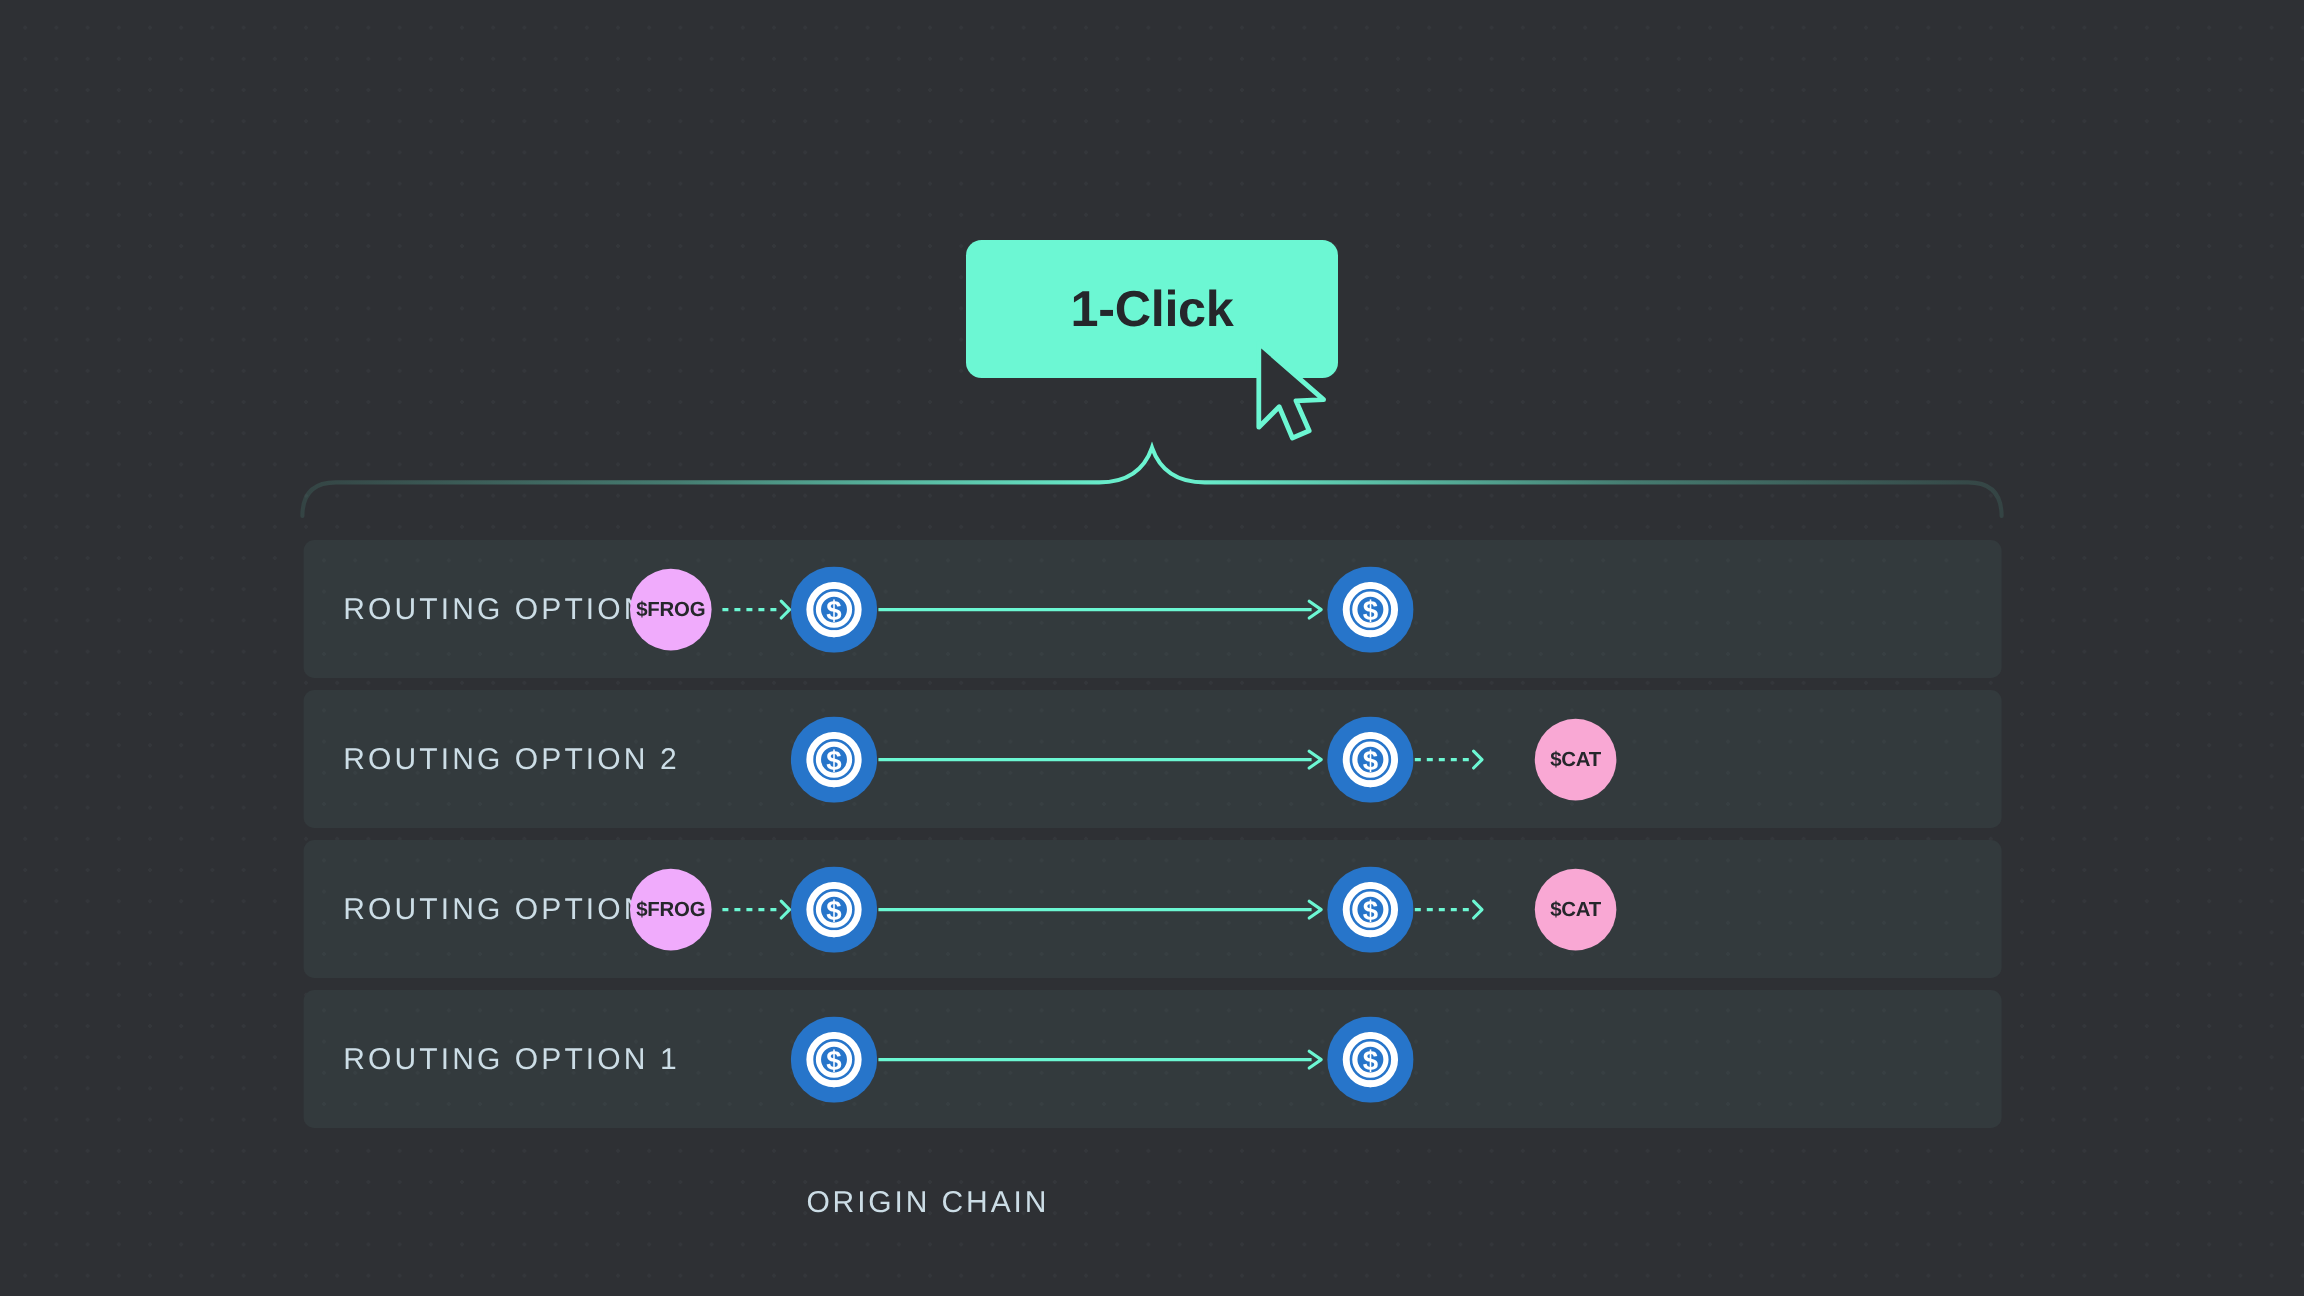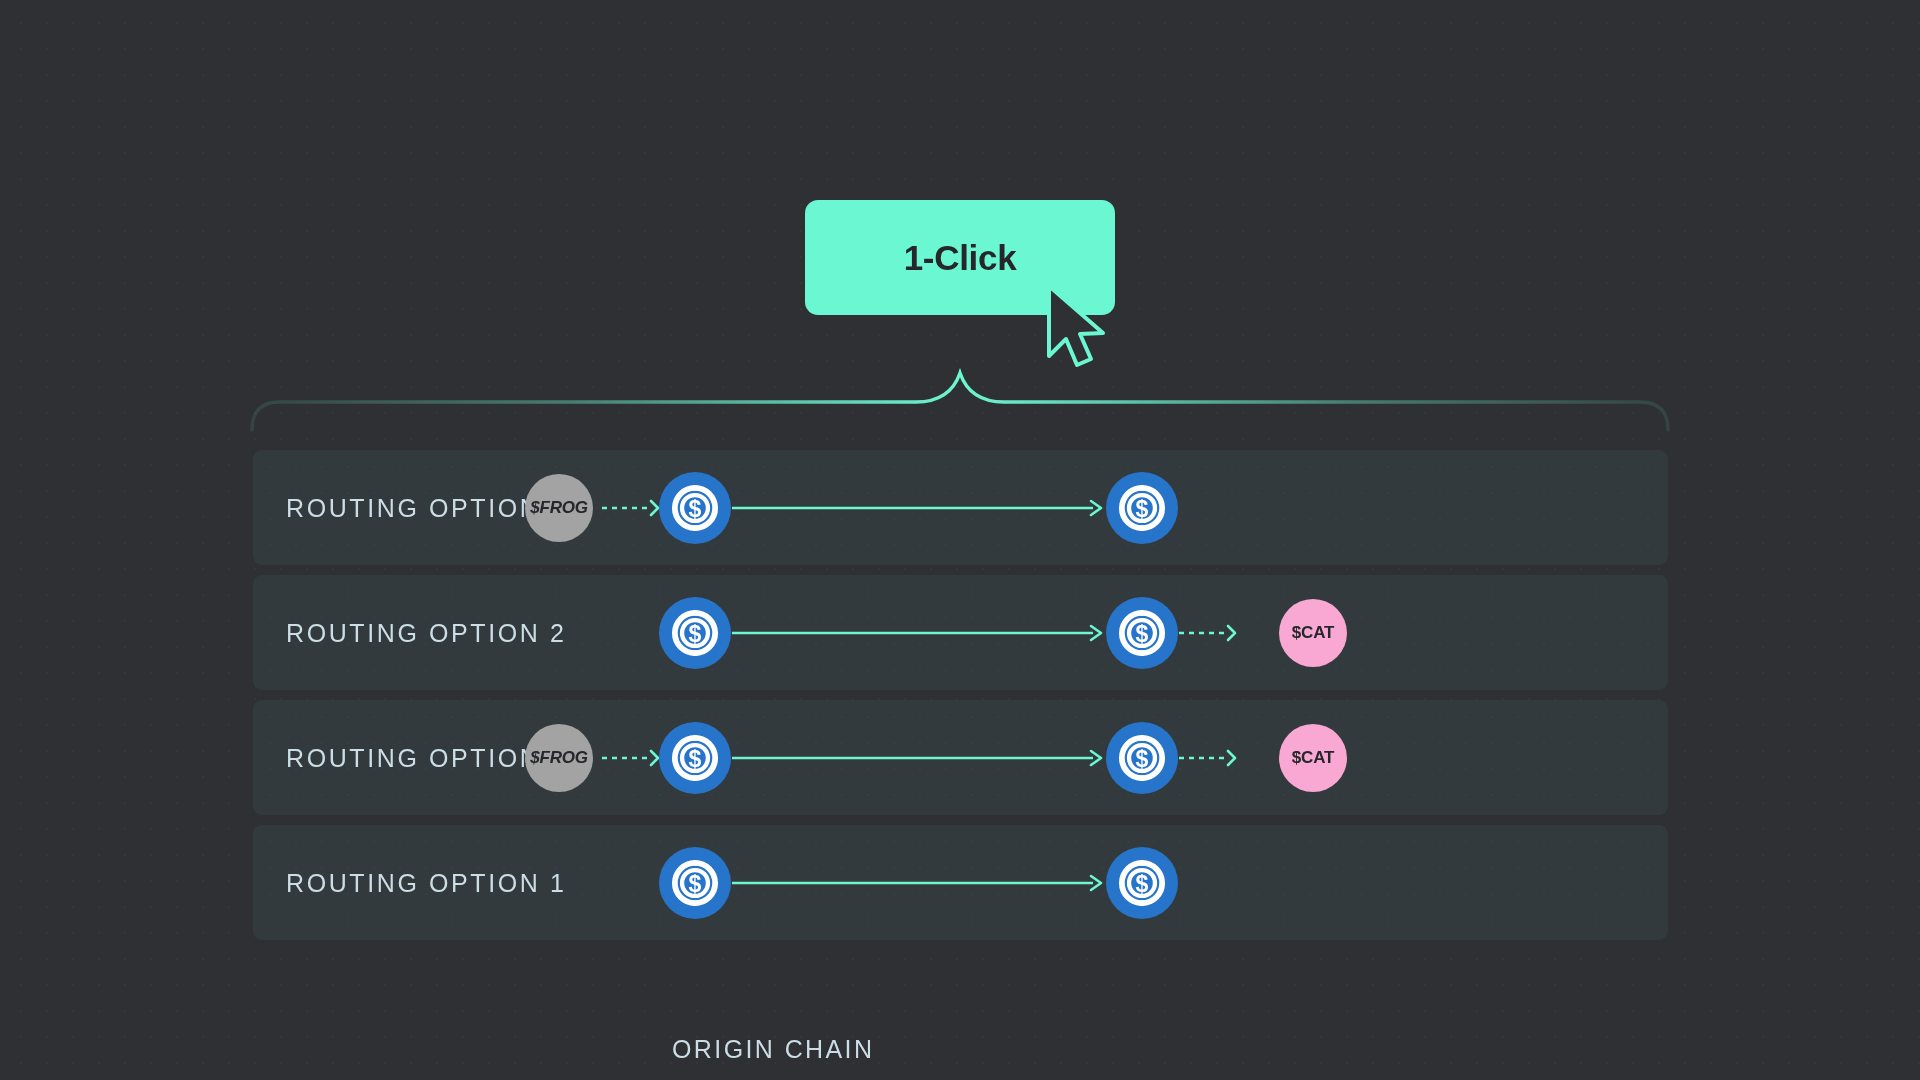--- a/index.html
+++ b/index.html
@@ -57,21 +57,21 @@
   }
   #oneclick-button {
     width: 310px;
     height: 115px;
     background: #6cf7d3;
     border-radius: 13px;
     display: flex;
     align-items: center;
     justify-content: center;
     color: #25272b;
-    font-size: 35px;
+    font-size: 42px;
     font-weight: 700;
     letter-spacing: -0.3px;
     cursor: pointer;
   }
   #cursor-icon {
     position: absolute;
     left: 238px;
     top: 82px;
     width: 70px;
     height: 90px;
@@ -140,21 +140,21 @@
     height: 68px;
     border-radius: 50%;
     display: flex;
     align-items: center;
     justify-content: center;
     font-size: 17px;
     font-weight: 700;
     color: #25272b;
     letter-spacing: -0.2px;
   }
-  .token.frog { background: #a3a3a3; left: 272px; font-style: italic; }
+  .token.frog { background: #f0abfc; left: 272px; }
   .token.cat  { background: #f9a8d4; left: 1026px; }
 
   
   .usdc {
     position: absolute;
     top: 50%;
     transform: translateY(-50%);
     width: 72px;
     height: 72px;
   }
@@ -168,21 +168,20 @@
   .conn.solid  { left: 478px; width: 378px; }
 
   
   .chain-label {
     position: absolute;
     top: 988px;
     font-size: 25px;
     letter-spacing: 2.4px;
     color: #ccdde6;
     white-space: nowrap;
-    margin-top: 47px;
   }
   #origin-chain-label { left: 672px; }
   #destination-chain-label { left: 1348px; }
 </style>
 </head>
 <body>
 
 <div id="dot-grid"></div>
 
 <div id="page">

